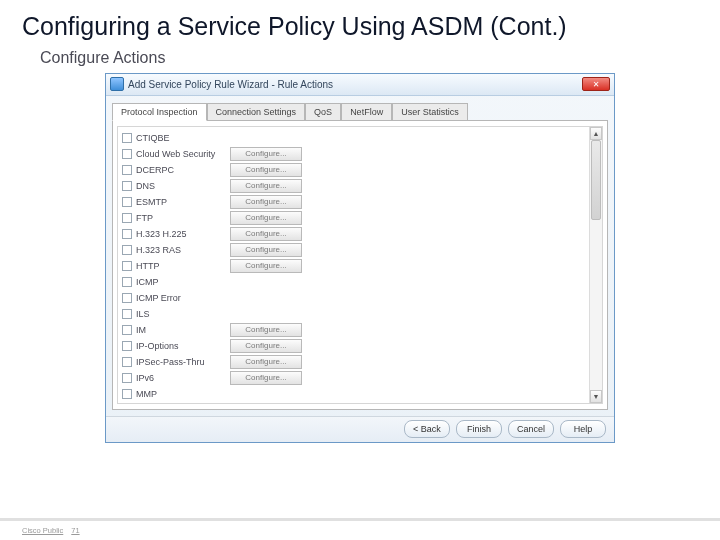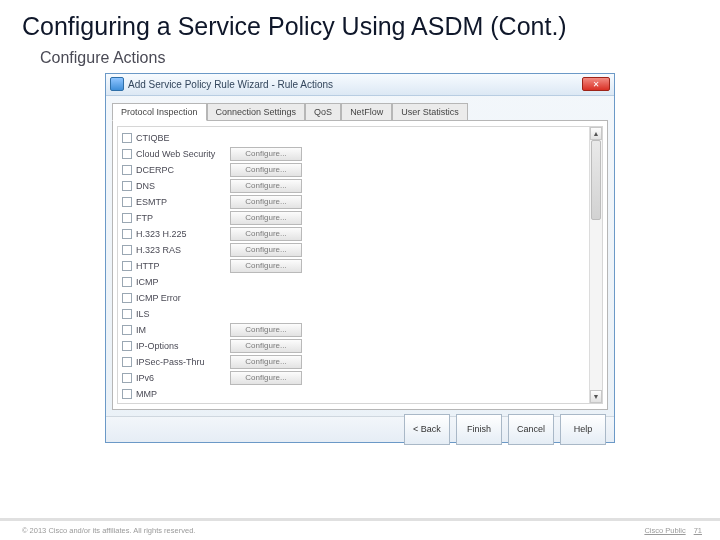--- a/index.html
+++ b/index.html
@@ -153,26 +153,26 @@
     height: 26px;
     border-top: 1px solid #cfd7df;
     display: flex;
     justify-content: flex-end;
     align-items: center;
     gap: 6px;
     padding: 0 8px;
     background: linear-gradient(#f2f6fa,#e6edf5);
   }
   .btn {
-    min-width: 46px; height: 31px;
+    min-width: 46px; height: 18px;
     border: 1px solid #a9b8c7;
     background: linear-gradient(#ffffff,#e5edf5);
     color: #333;
     font-size: 9px;
-    border-radius: 0;
+    border-radius: 8px;
     display: flex; align-items: center; justify-content: center;
     padding: 0 8px;
   }
   .footer-bar {
     position: absolute;
     left: 0; right: 0; bottom: 0;
     height: 22px;
     border-top: 3px solid #e0e0e0;
     display: flex;
     align-items: center;
@@ -303,18 +303,17 @@
   </div>
   <div class="btn-row">
     <div class="btn">&lt; Back</div>
     <div class="btn">Finish</div>
     <div class="btn">Cancel</div>
     <div class="btn">Help</div>
   </div>
 </div>
 
 <div class="footer-bar">
-  <span>© 2013 Cisco and/or its affiliates. All rights reserved.</span>
   <span class="footer-right">
     <span>Cisco Public</span>
     <span>71</span>
   </span>
 </div>
 
 </body></html>

